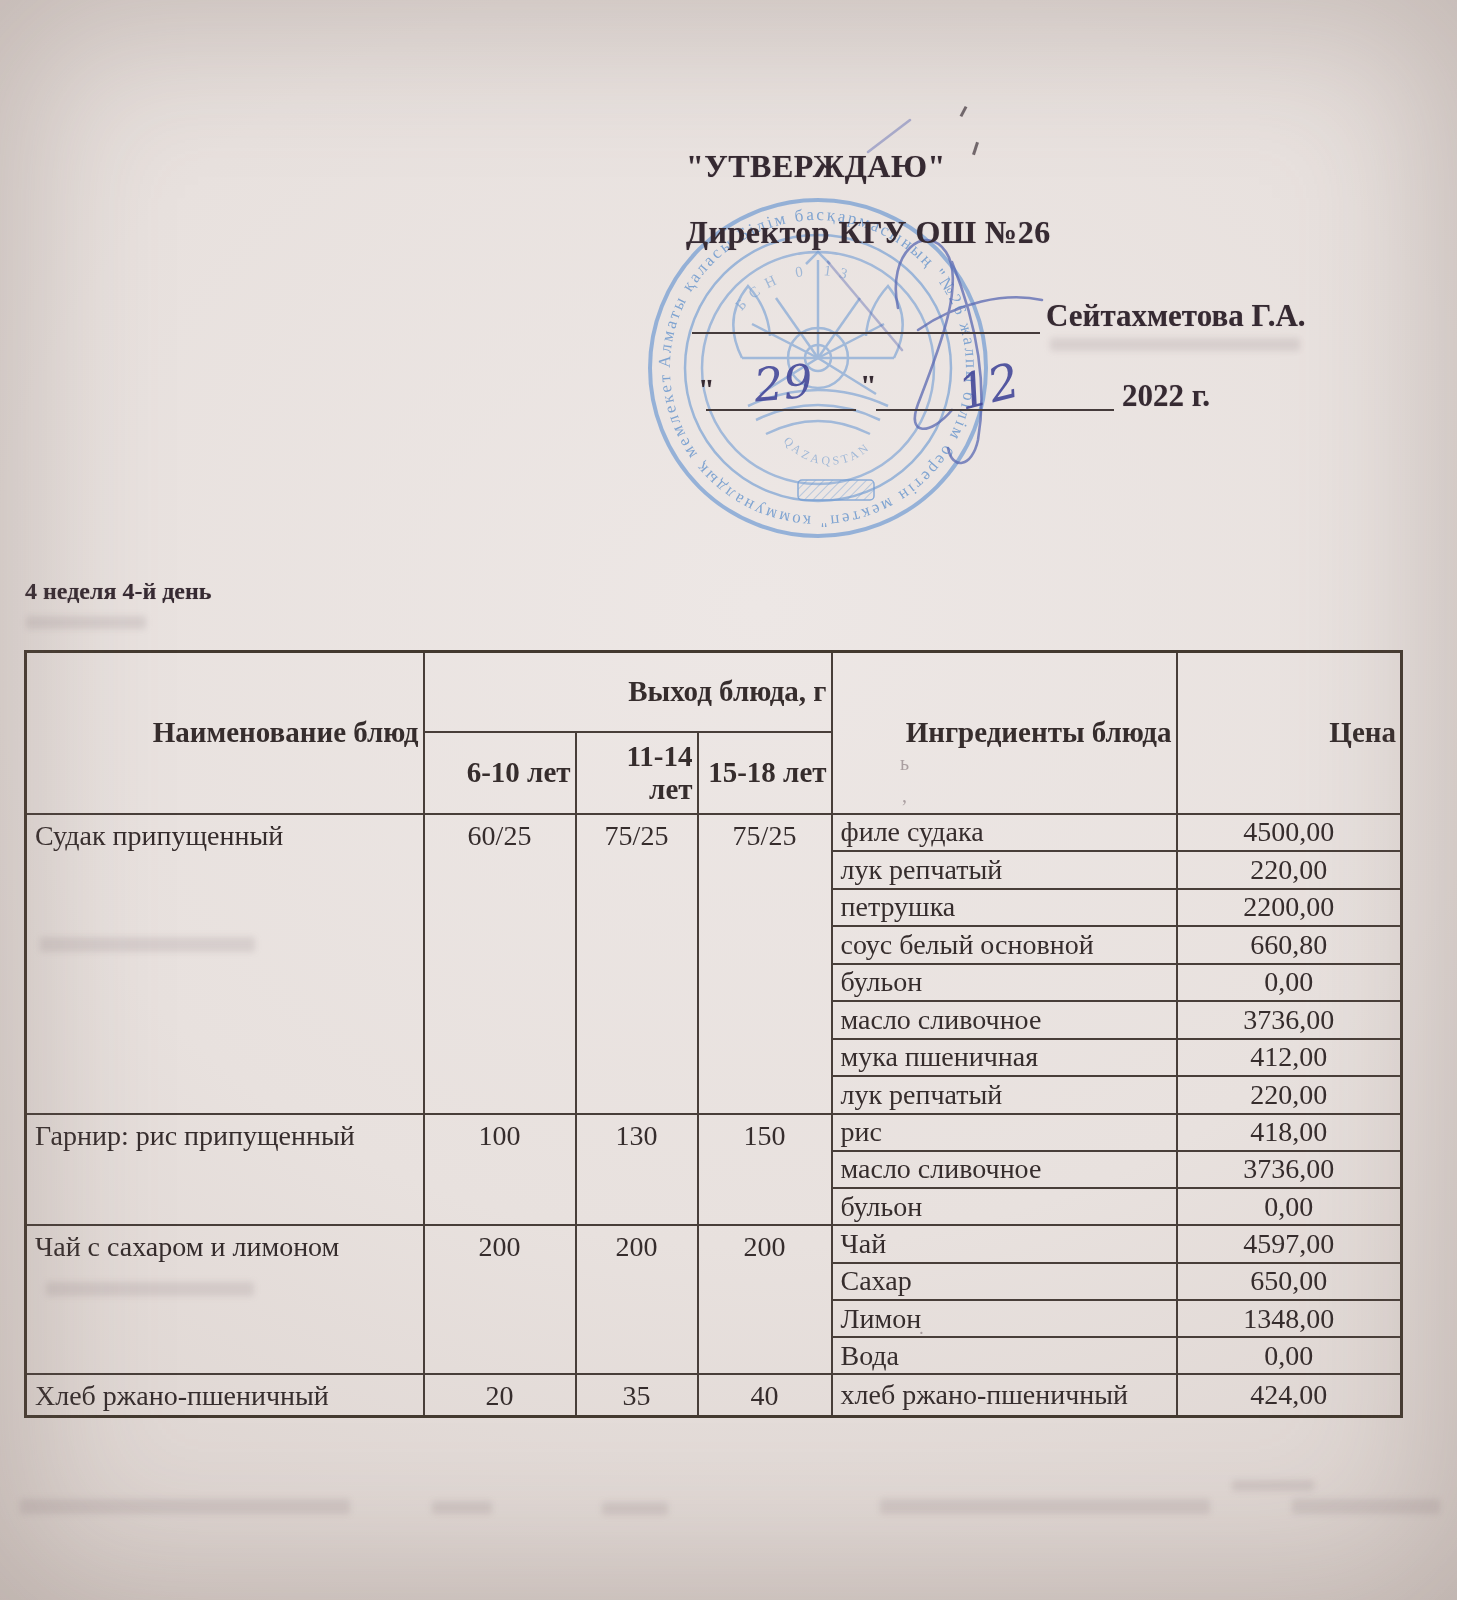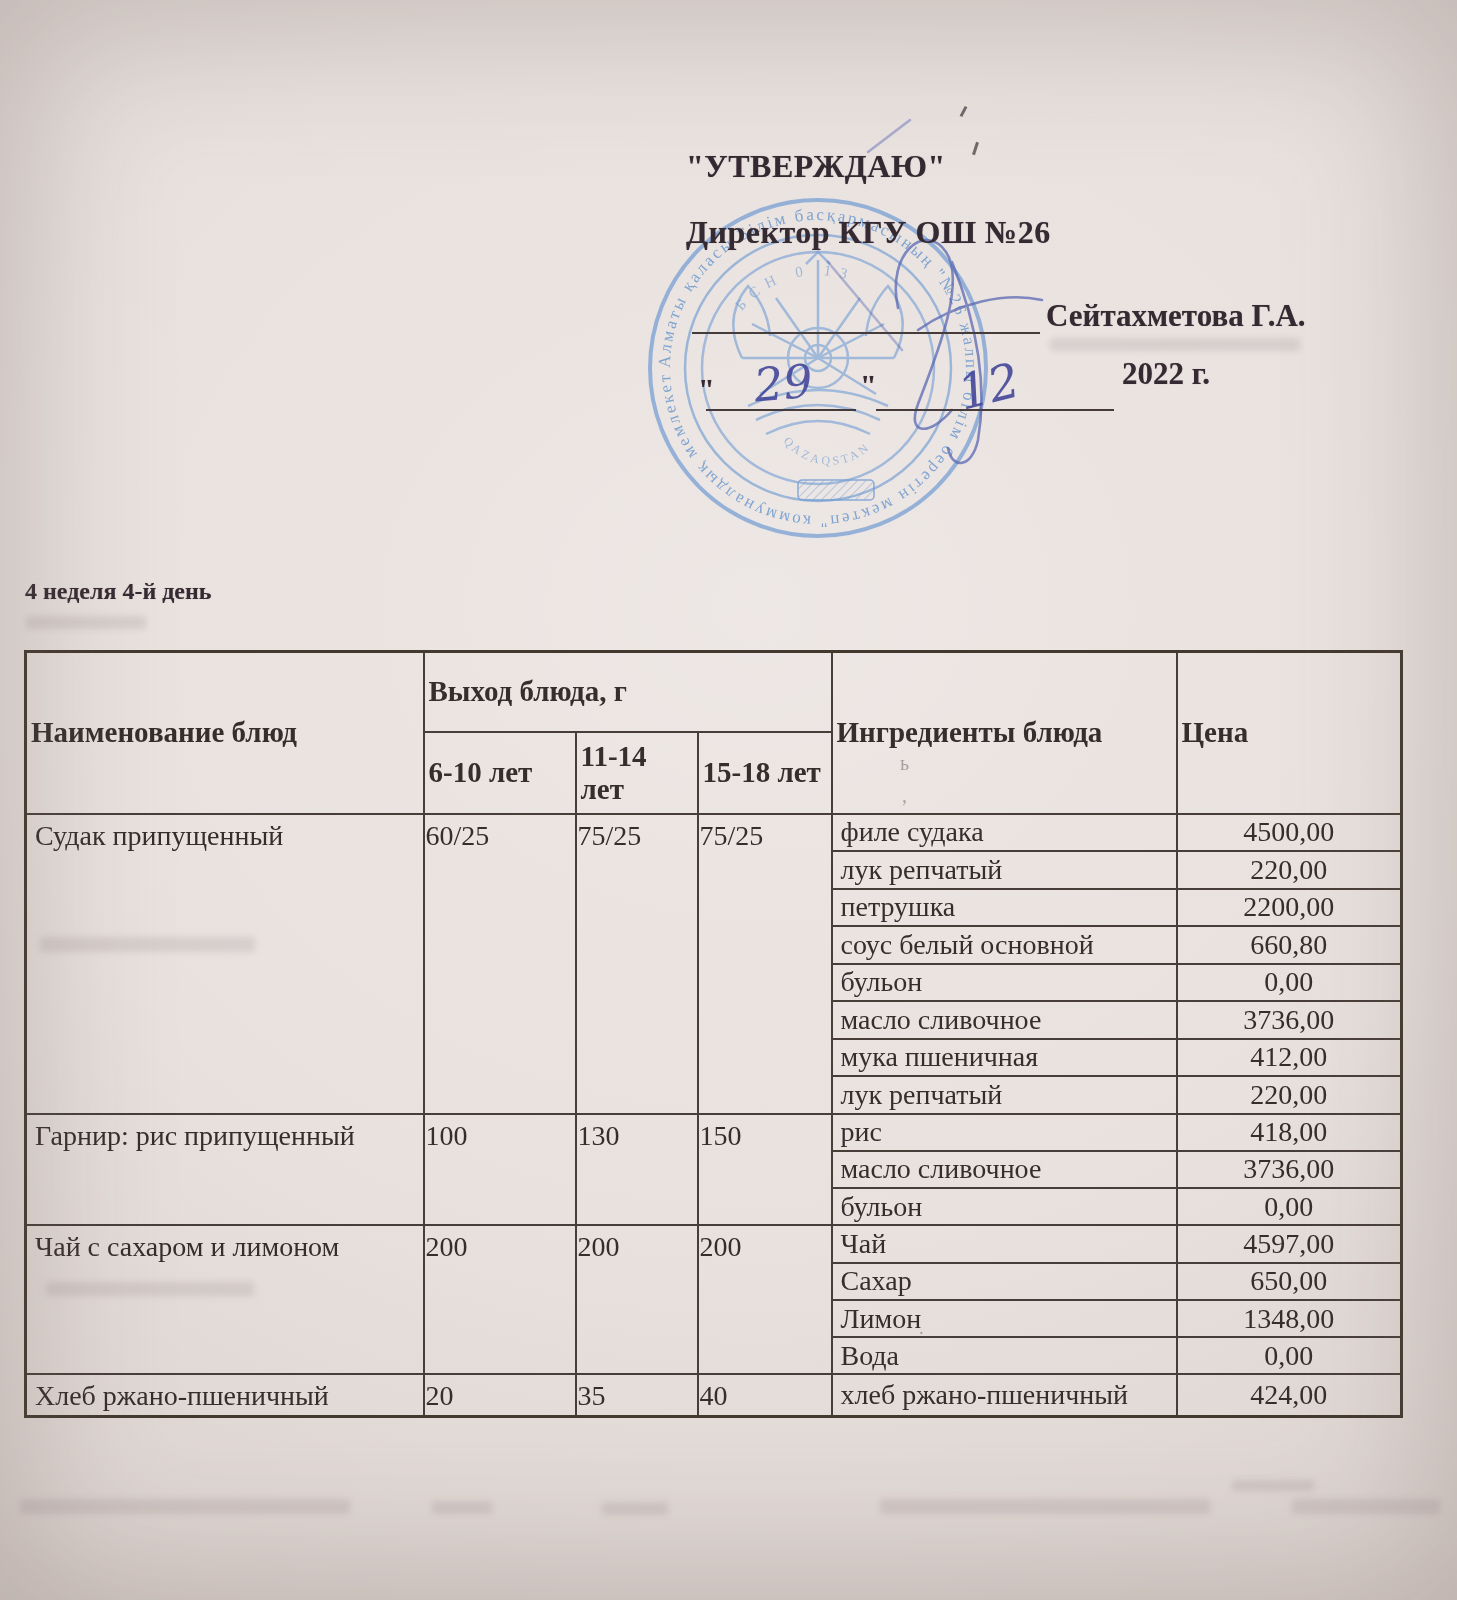--- a/index.html
+++ b/index.html
@@ -37,29 +37,29 @@
     width:1376px;
     background:transparent;
   }
   table.menu th, table.menu td{
     border:2px solid #483e39;
     color:#362d2d;
     overflow:hidden;
   }
   table.menu{border:3px solid #43392f;}
   table.menu th{
-    font-size:29px;font-weight:bold;text-align:left;vertical-align:middle;
+    font-size:29px;font-weight:bold;text-align:right;vertical-align:middle;
     padding:0 4px;
   }
   td.dish-name{
     font-size:28px;text-align:left;vertical-align:top;
     padding:3px 6px 0 8px;line-height:36px;white-space:nowrap;
   }
   td.portion{
-    font-size:28px;vertical-align:top;
+    font-size:28px;text-align:center;vertical-align:top;
     padding-top:3px;line-height:36px;
   }
   td.ingredient{
     font-size:28px;text-align:left;vertical-align:middle;
     padding:0 4px 0 8px;white-space:nowrap;
   }
   td.price{
     font-size:28px;text-align:center;vertical-align:middle;
     padding:0 6px;
   }
@@ -148,21 +148,21 @@
 <div class="abs doc-text signer" style="left:1046px;top:298px;">Сейтахметова Г.А.</div>
 
 <div class="abs doc-text date-quote" style="left:698px;top:372px;">"</div>
 <div class="abs sig-rule" style="left:706px;top:370px;width:150px;height:39px;">
   <div class="handwrite" style="position:absolute;left:48px;top:-14px;font-size:46px;transform:rotate(-5deg);">29</div>
 </div>
 <div class="abs doc-text date-quote" style="left:860px;top:368px;">"</div>
 <div class="abs sig-rule" style="left:876px;top:370px;width:238px;height:39px;">
   <div class="handwrite" style="position:absolute;left:82px;top:-12px;font-size:48px;transform:rotate(-14deg);">12</div>
 </div>
-<div class="abs doc-text year" style="left:1122px;top:356px;">2022 г.</div>
+<div class="abs doc-text year" style="left:1122px;top:378px;">2022 г.</div>
 
 <div class="abs doc-text subtitle" style="left:25px;top:578px;">4 неделя 4-й день</div>
 
 <div class="abs" style="left:24px;top:650px;">
   <table class="menu">
     <colgroup>
       <col style="width:398px;">
         <col style="width:152px;">
         <col style="width:122px;">
       <col style="width:134px;">

